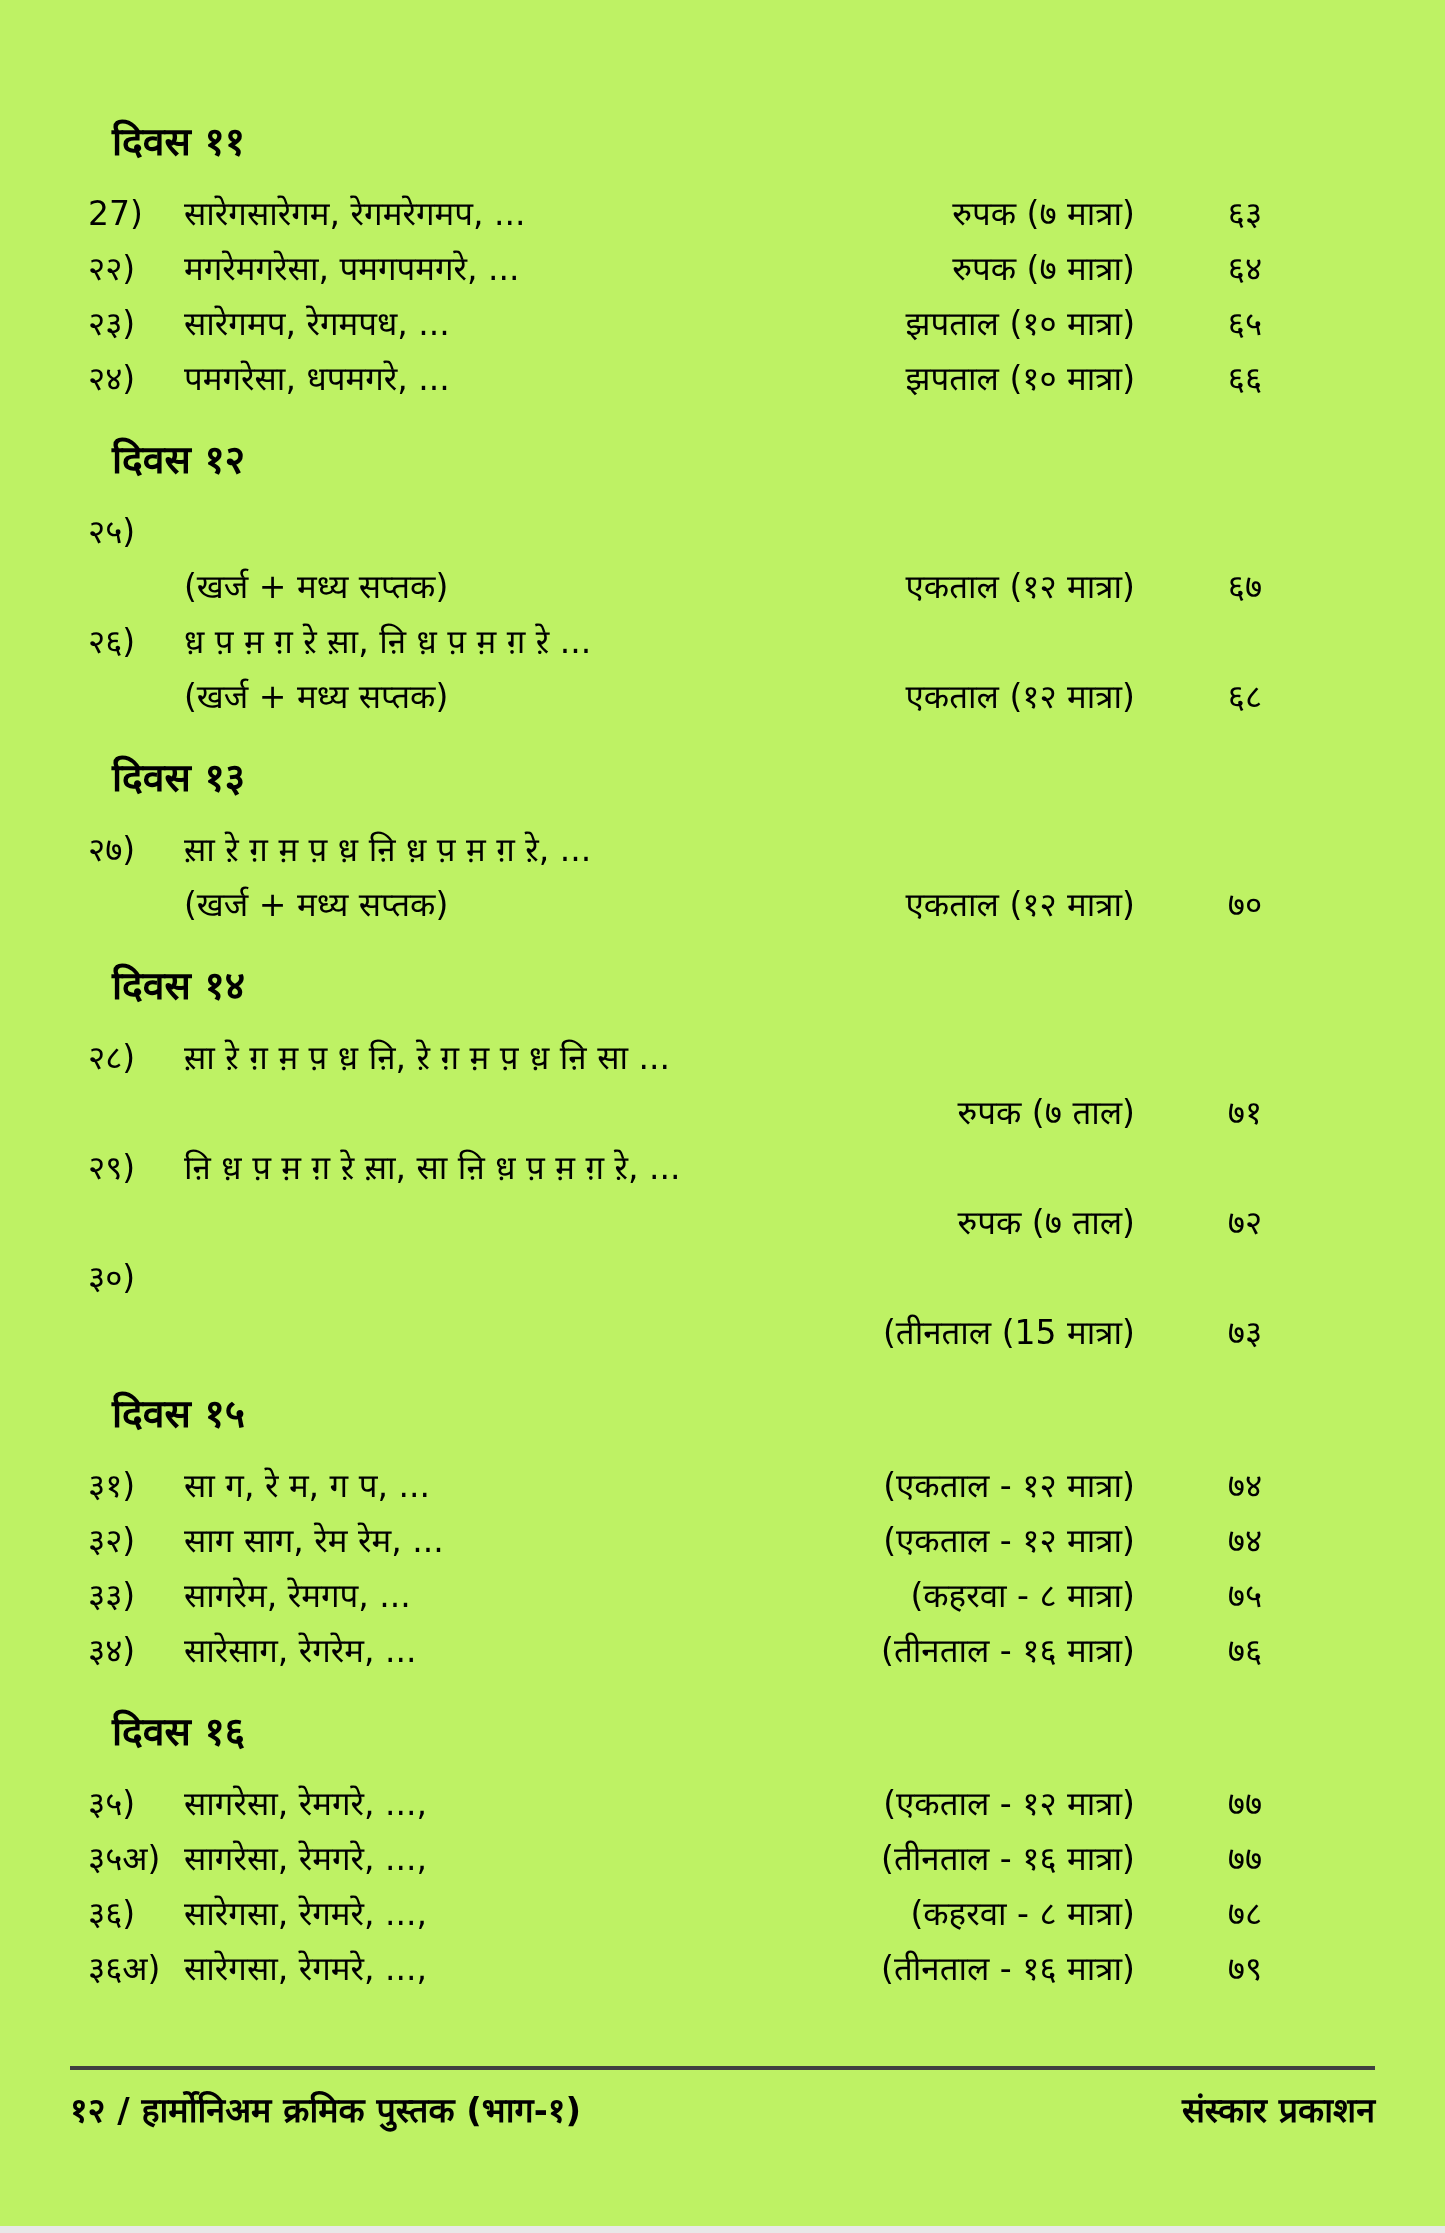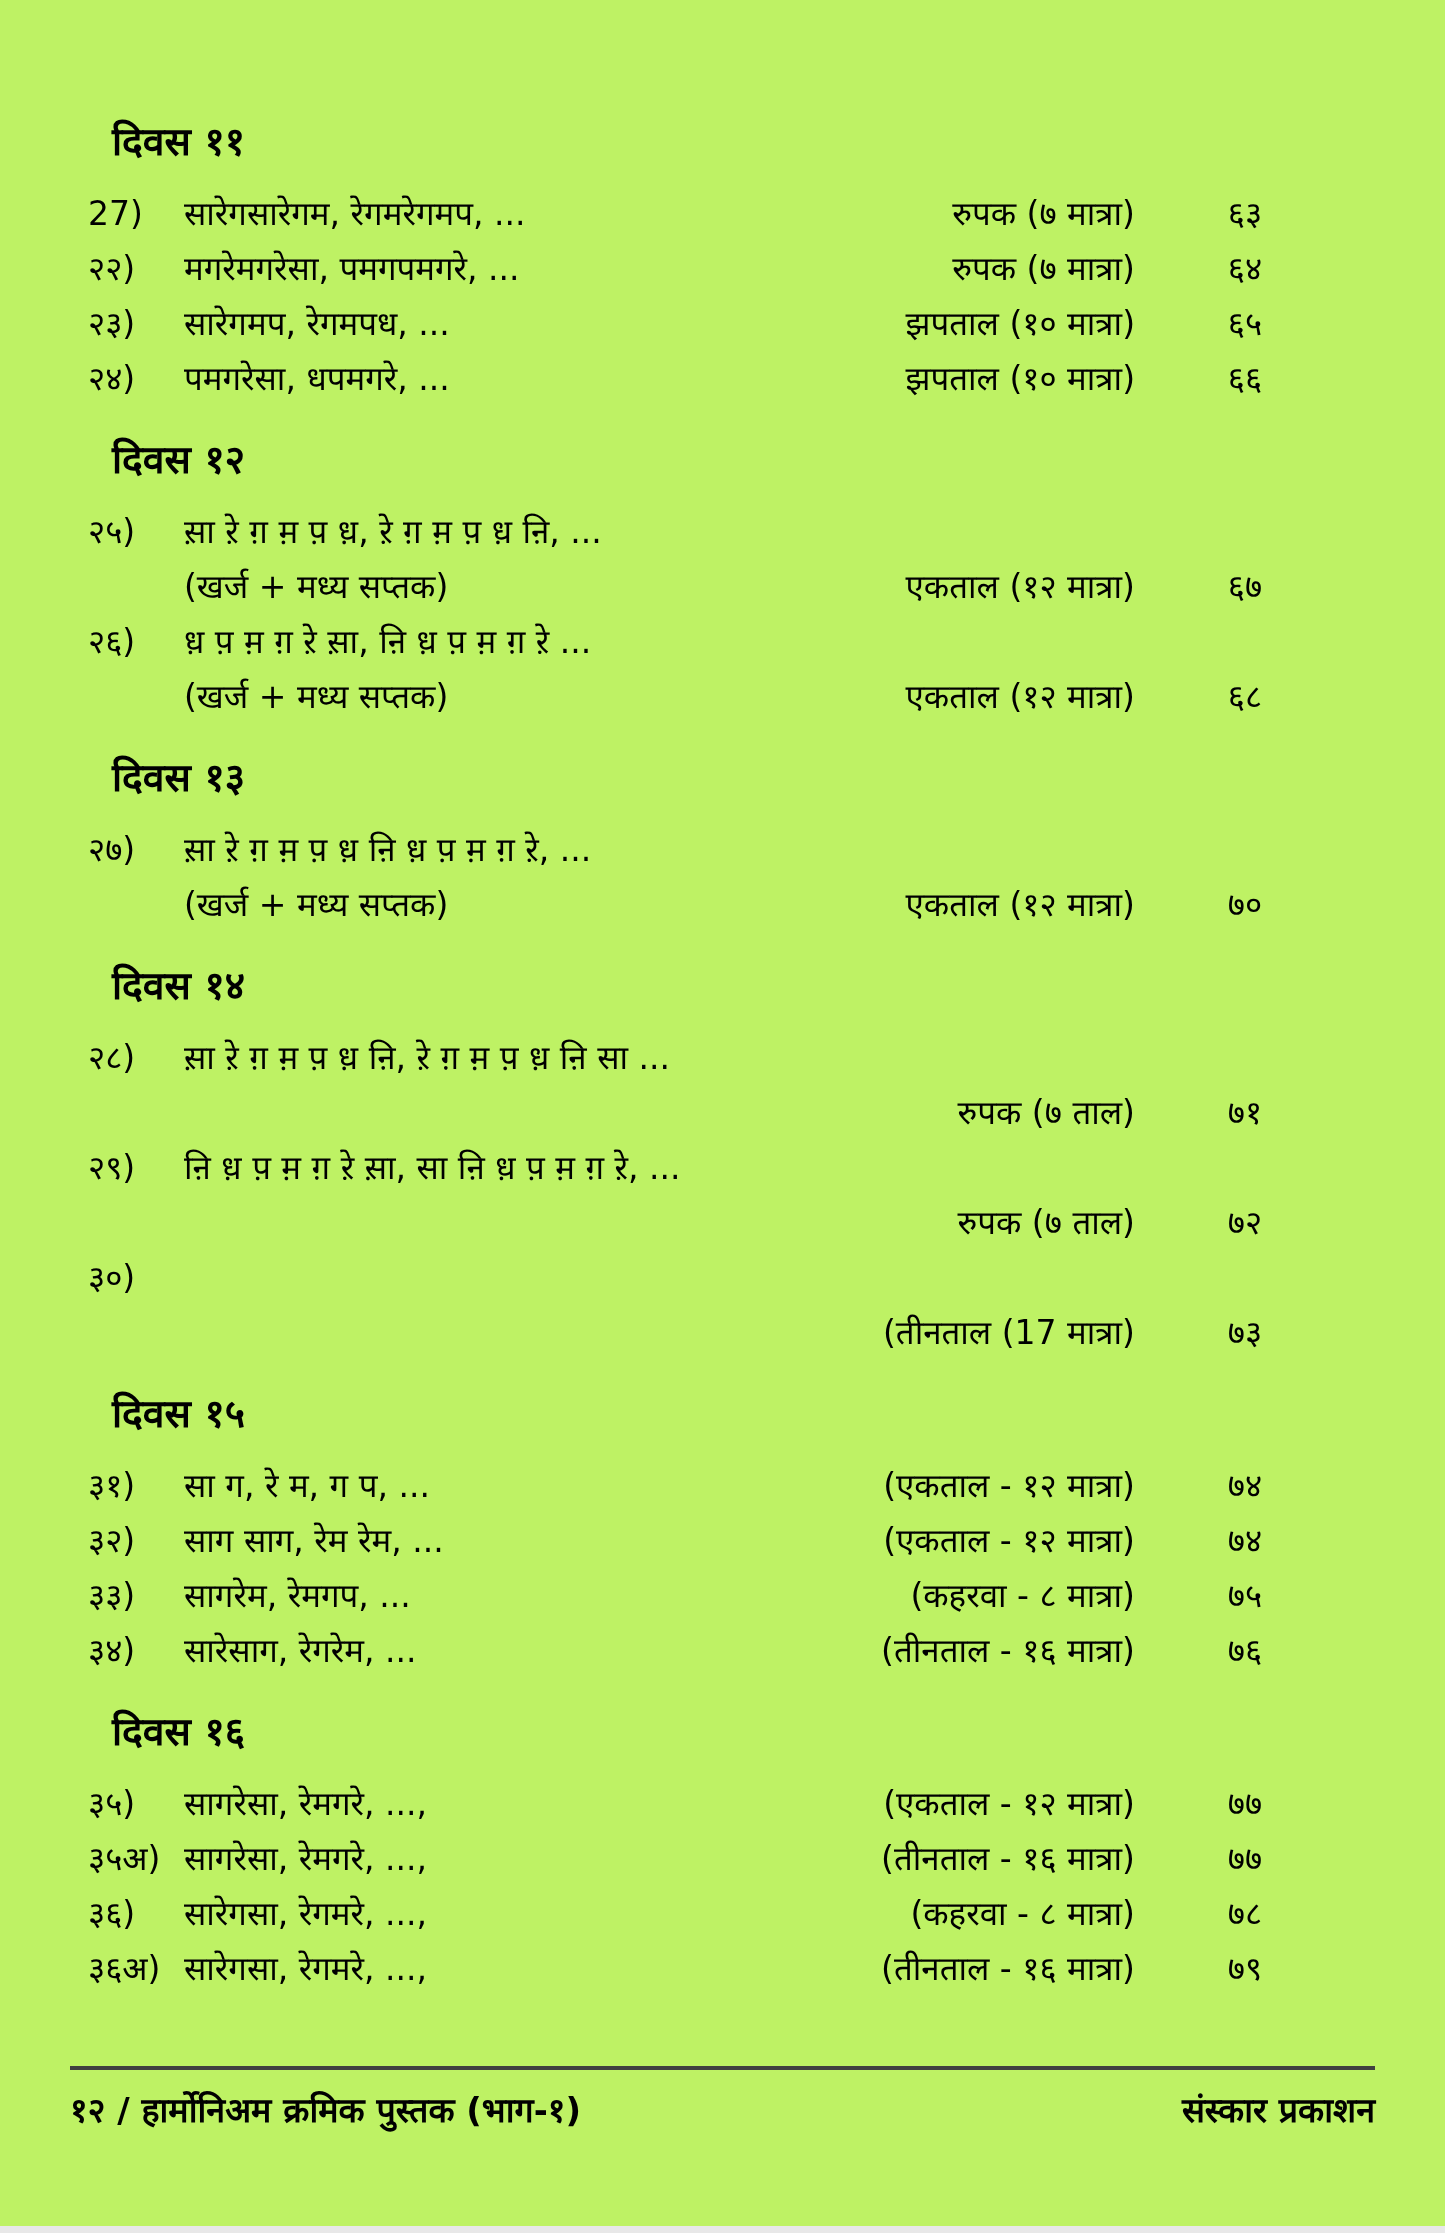--- a/index.html
+++ b/index.html
@@ -71,21 +71,20 @@
         <span class="sarg">पमगरेसा, धपमगरे, ...</span>
         <span class="tala">झपताल (१० मात्रा)</span>
         <span class="pg">६६</span>
       </div>
     </div>
 
     <div class="section">
       <div class="section-heading">दिवस १२</div>
       <div class="row">
         <span class="num">२५)</span>
-        <span class="sarg">स़ा ऱे ग़ म़ प़ ध़, ऱे ग़ म़ प़ ध़ ऩि, ...</span>
       </div>
       <div class="row">
         <span class="num"></span>
         <span class="note">(खर्ज + मध्य सप्तक)</span>
         <span class="spacer"></span>
         <span class="tala">एकताल (१२ मात्रा)</span>
         <span class="pg">६७</span>
       </div>
       <div class="row">
         <span class="num">२६)</span>
@@ -136,21 +135,21 @@
         <span class="spacer"></span>
         <span class="tala">रुपक (७ ताल)</span>
         <span class="pg">७२</span>
       </div>
       <div class="row">
         <span class="num">३०)</span>
       </div>
       <div class="row">
         <span class="num"></span>
         <span class="spacer"></span>
-        <span class="tala">(तीनताल (17 मात्रा)</span>
+        <span class="tala">(तीनताल (15 मात्रा)</span>
         <span class="pg">७३</span>
       </div>
     </div>
 
     <div class="section">
       <div class="section-heading">दिवस १५</div>
       <div class="row">
         <span class="num">३१)</span>
         <span class="sarg">सा ग, रे म, ग प, ...</span>
         <span class="tala">(एकताल - १२ मात्रा)</span>

